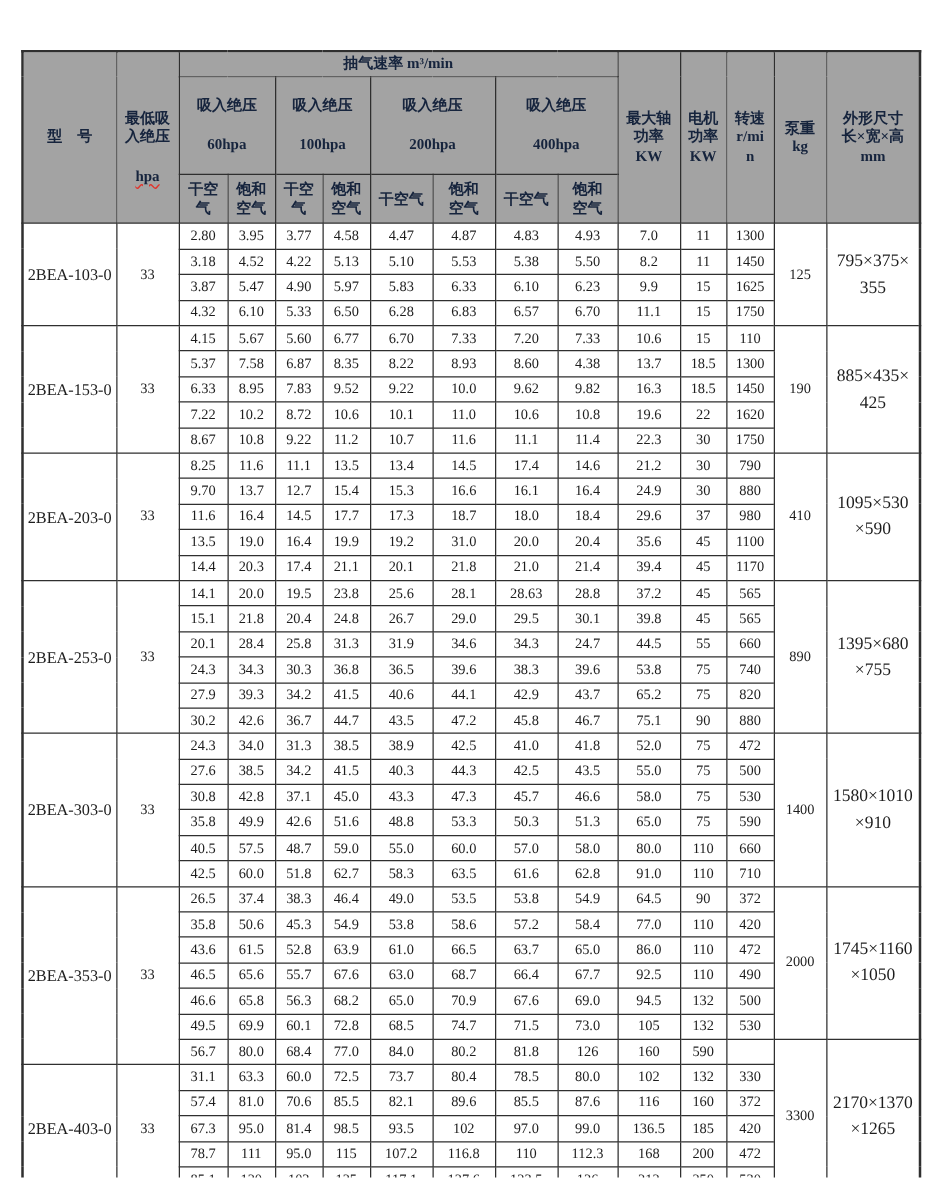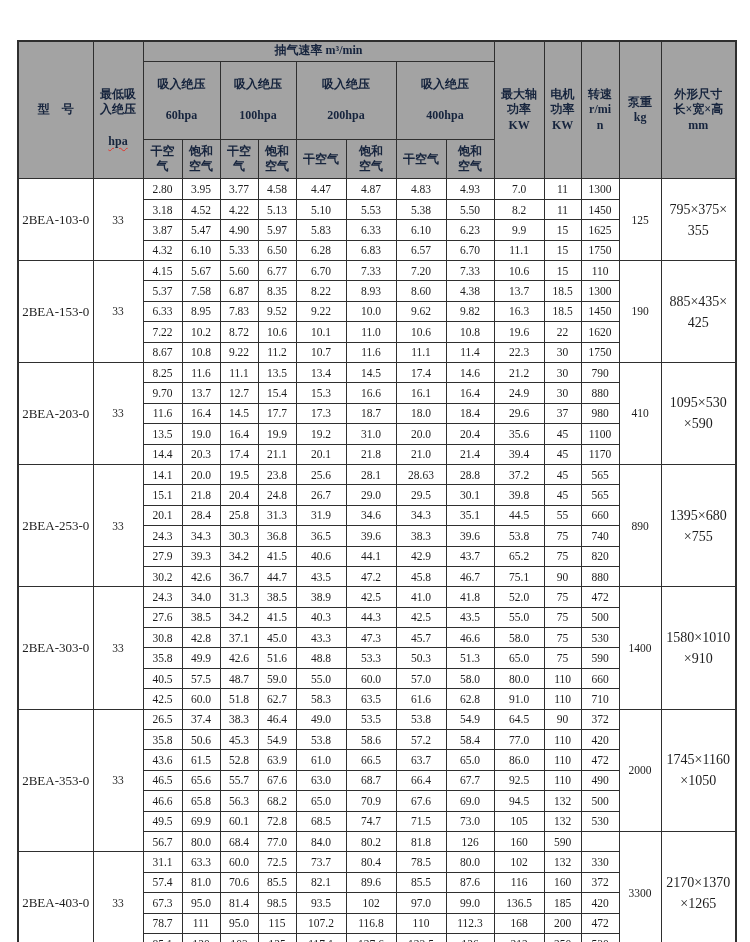--- a/index.html
+++ b/index.html
@@ -334,21 +334,21 @@
           <td>565</td>
         </tr>
         <tr>
           <td>20.1</td>
           <td>28.4</td>
           <td>25.8</td>
           <td>31.3</td>
           <td>31.9</td>
           <td>34.6</td>
           <td>34.3</td>
-          <td>35.1</td>
+          <td>24.7</td>
           <td>44.5</td>
           <td>55</td>
           <td>660</td>
         </tr>
         <tr>
           <td>24.3</td>
           <td>34.3</td>
           <td>30.3</td>
           <td>36.8</td>
           <td>36.5</td>

